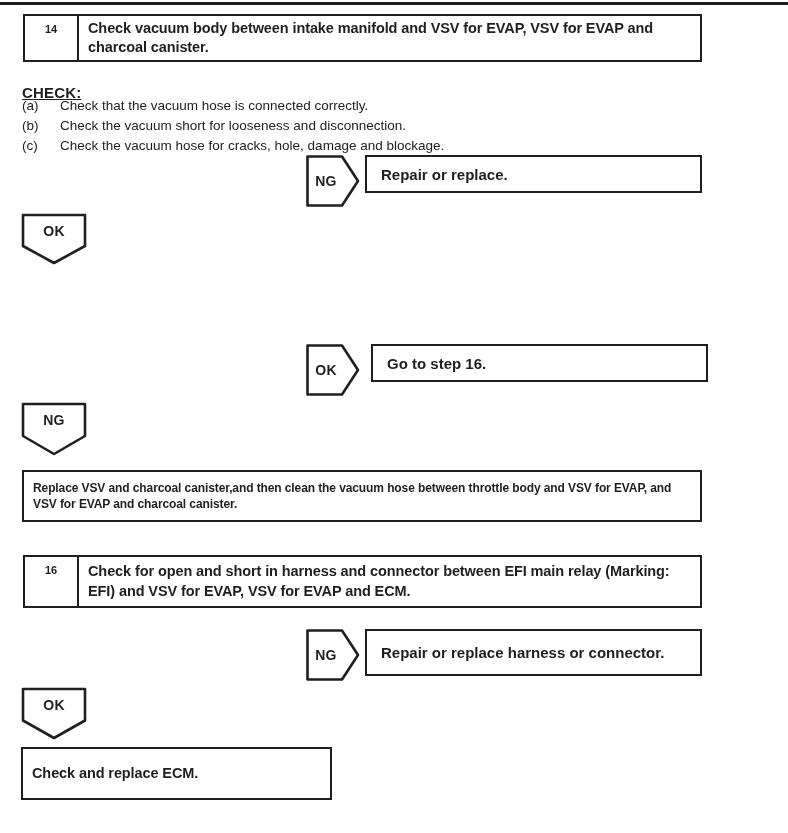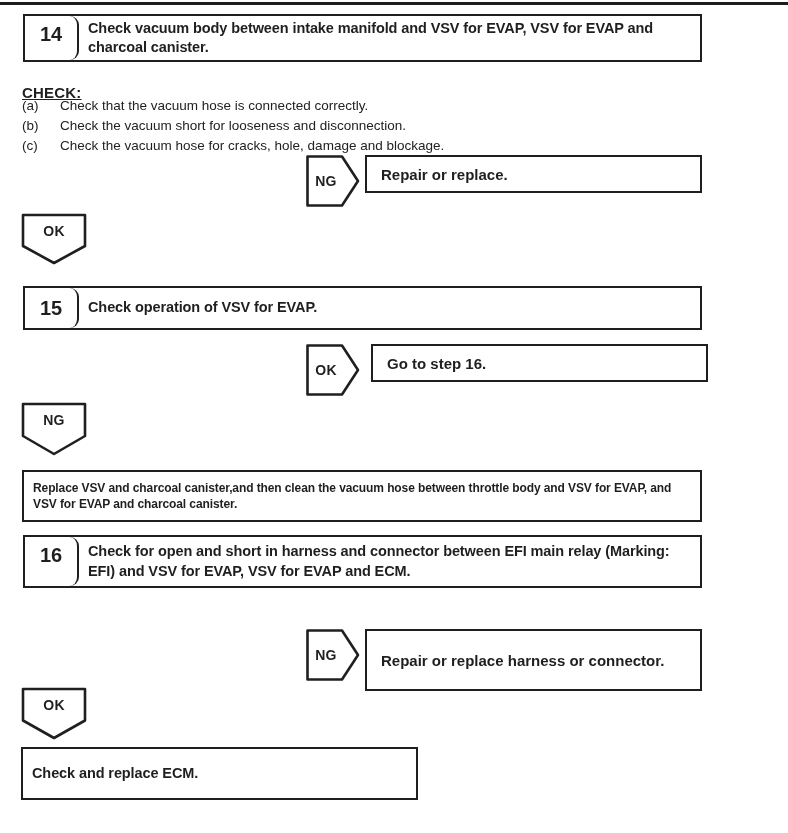--- a/index.html
+++ b/index.html
@@ -20,23 +20,22 @@
   .stepbox {
     position:absolute;
     display:flex;
     border:2.5px solid #1f1f1f;
     background:#fff;
   }
   .stepnum {
     width:54px;
     border-right:2.5px solid #1f1f1f;
     display:flex; justify-content:center;
-    font-weight:bold; font-size:20px;
+    font-weight:bold; font-size:11px;
     padding-top:7px;
-    border-radius:9px;
   }
   .stepbox.single .stepnum { padding-top:0; align-items:center; }
   .steptext {
     flex:1;
     display:flex; align-items:center;
     padding:3px 10px 3px 9px;
     font-weight:bold; font-size:14.5px; line-height:1.32;
     letter-spacing:-0.1px;
   }
   
@@ -126,24 +125,20 @@
     <span>Repair or replace.</span>
   </div>
 
   <div class="pent pent-down" style="left:21px; top:213px; width:66px; height:52px;">
     <svg width="66" height="52" viewBox="0 0 66 52">
       <polygon points="2,2 64,2 64,33 33,50 2,33"></polygon>
     </svg>
     <span class="pent-label">OK</span>
   </div>
 
-  <div class="stepbox single" style="left:23px; top:286px; width:679px; height:44px;">
-    <div class="stepnum">15</div>
-    <div class="steptext">Check operation of VSV for EVAP.</div>
-  </div>
 
   <div class="pent pent-right" style="left:306px; top:344px; width:54px; height:52px;">
     <svg width="54" height="52" viewBox="0 0 54 52">
       <polygon points="1.5,1.5 36,1.5 52,26 36,50.5 1.5,50.5"></polygon>
     </svg>
     <span class="pent-label">OK</span>
   </div>
   <div class="resultbox" style="left:371px; top:344px; width:337px; height:38px;">
     <span>Go to step 16.</span>
   </div>
@@ -152,39 +147,39 @@
     <svg width="66" height="54" viewBox="0 0 66 54">
       <polygon points="2,2 64,2 64,34 33,52 2,34"></polygon>
     </svg>
     <span class="pent-label">NG</span>
   </div>
 
   <div class="actionbox" style="left:22px; top:470px; width:680px; height:52px;">
     <span>Replace VSV and charcoal canister,and then clean the vacuum hose between throttle body and VSV for EVAP, and VSV for EVAP and charcoal canister.</span>
   </div>
 
-  <div class="stepbox" style="left:23px; top:535px; width:679px; height:53px;">
+  <div class="stepbox" style="left:23px; top:555px; width:679px; height:53px;">
     <div class="stepnum">16</div>
     <div class="steptext">Check for open and short in harness and connector between EFI main relay (Marking: EFI) and VSV for EVAP, VSV for EVAP and ECM.</div>
   </div>
 
   <div class="pent pent-right" style="left:306px; top:629px; width:54px; height:52px;">
     <svg width="54" height="52" viewBox="0 0 54 52">
       <polygon points="1.5,1.5 36,1.5 52,26 36,50.5 1.5,50.5"></polygon>
     </svg>
     <span class="pent-label">NG</span>
   </div>
-  <div class="resultbox" style="left:365px; top:629px; width:337px; height:62px;">
+  <div class="resultbox" style="left:365px; top:629px; width:337px; height:47px;">
     <span>Repair or replace harness or connector.</span>
   </div>
 
   <div class="pent pent-down" style="left:21px; top:687px; width:66px; height:53px;">
     <svg width="66" height="53" viewBox="0 0 66 53">
       <polygon points="2,2 64,2 64,33.5 33,51 2,33.5"></polygon>
     </svg>
     <span class="pent-label">OK</span>
   </div>
 
-  <div class="actionbox" style="left:21px; top:747px; width:397px; height:53px; font-size:14.5px;">
+  <div class="actionbox" style="left:21px; top:747px; width:311px; height:53px; font-size:14.5px;">
     <span>Check and replace ECM.</span>
   </div>
 
 </div>
 
 </body></html>

